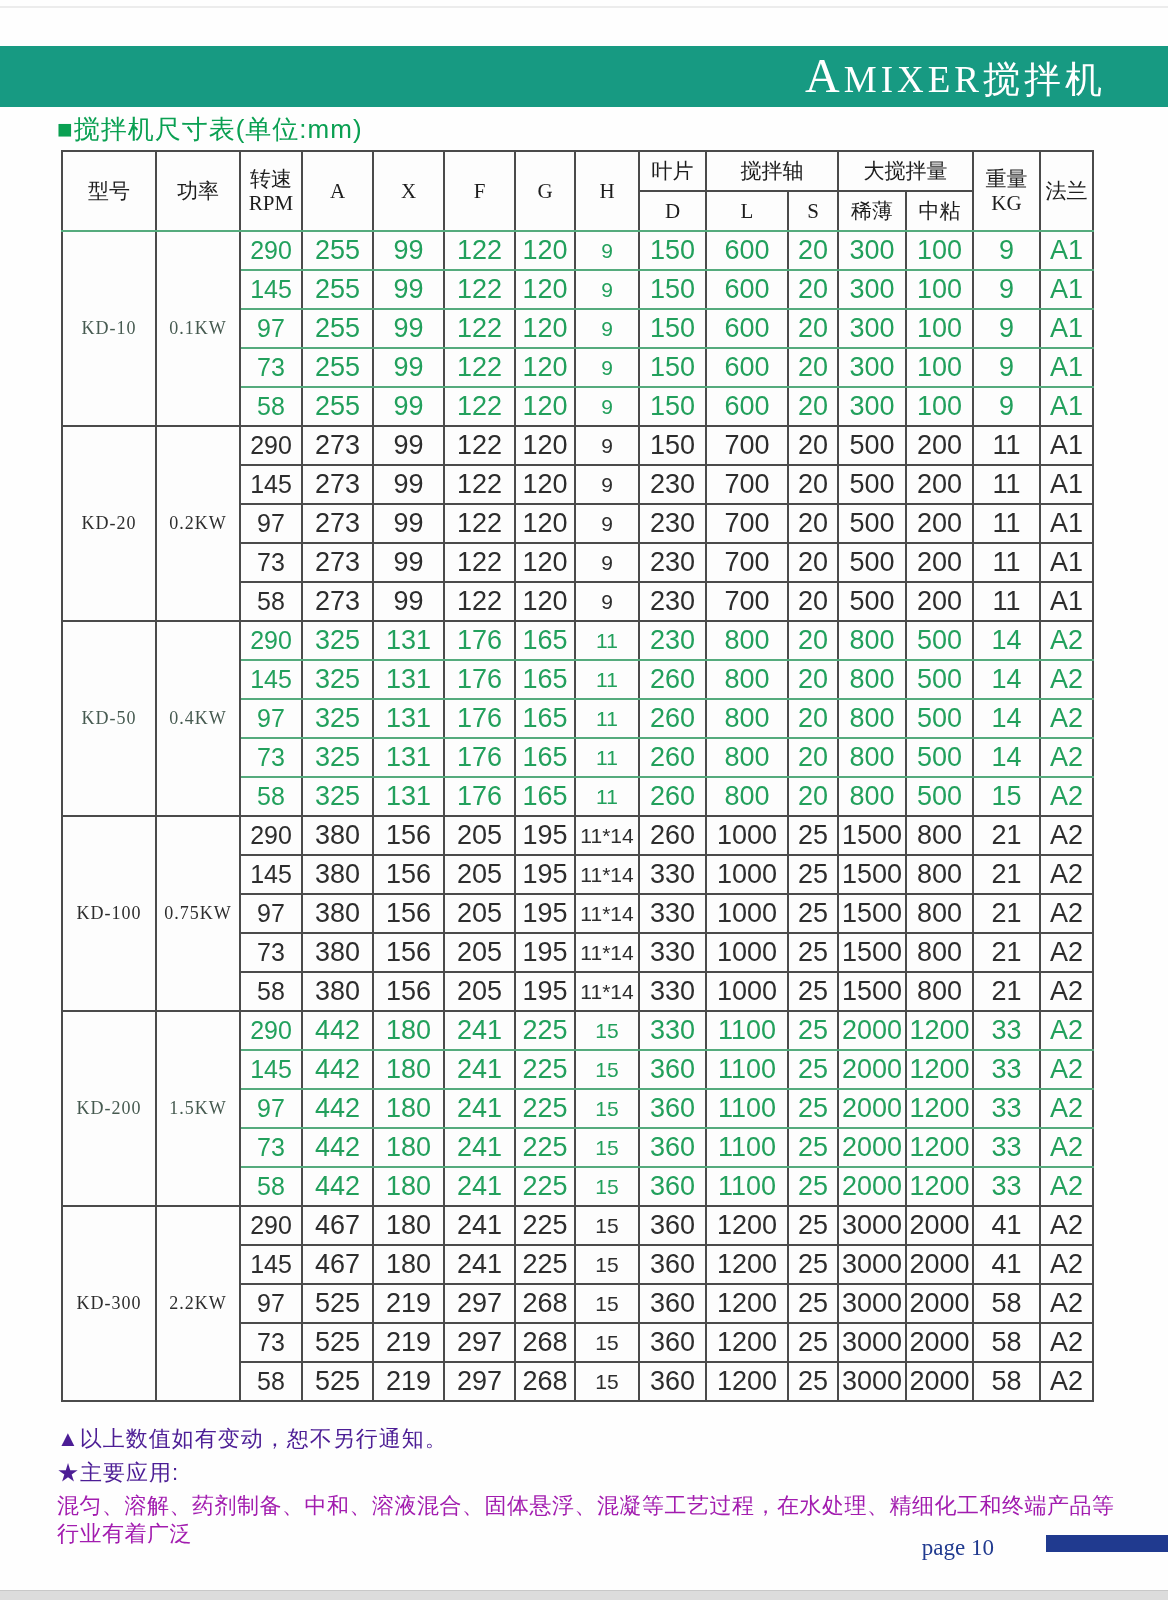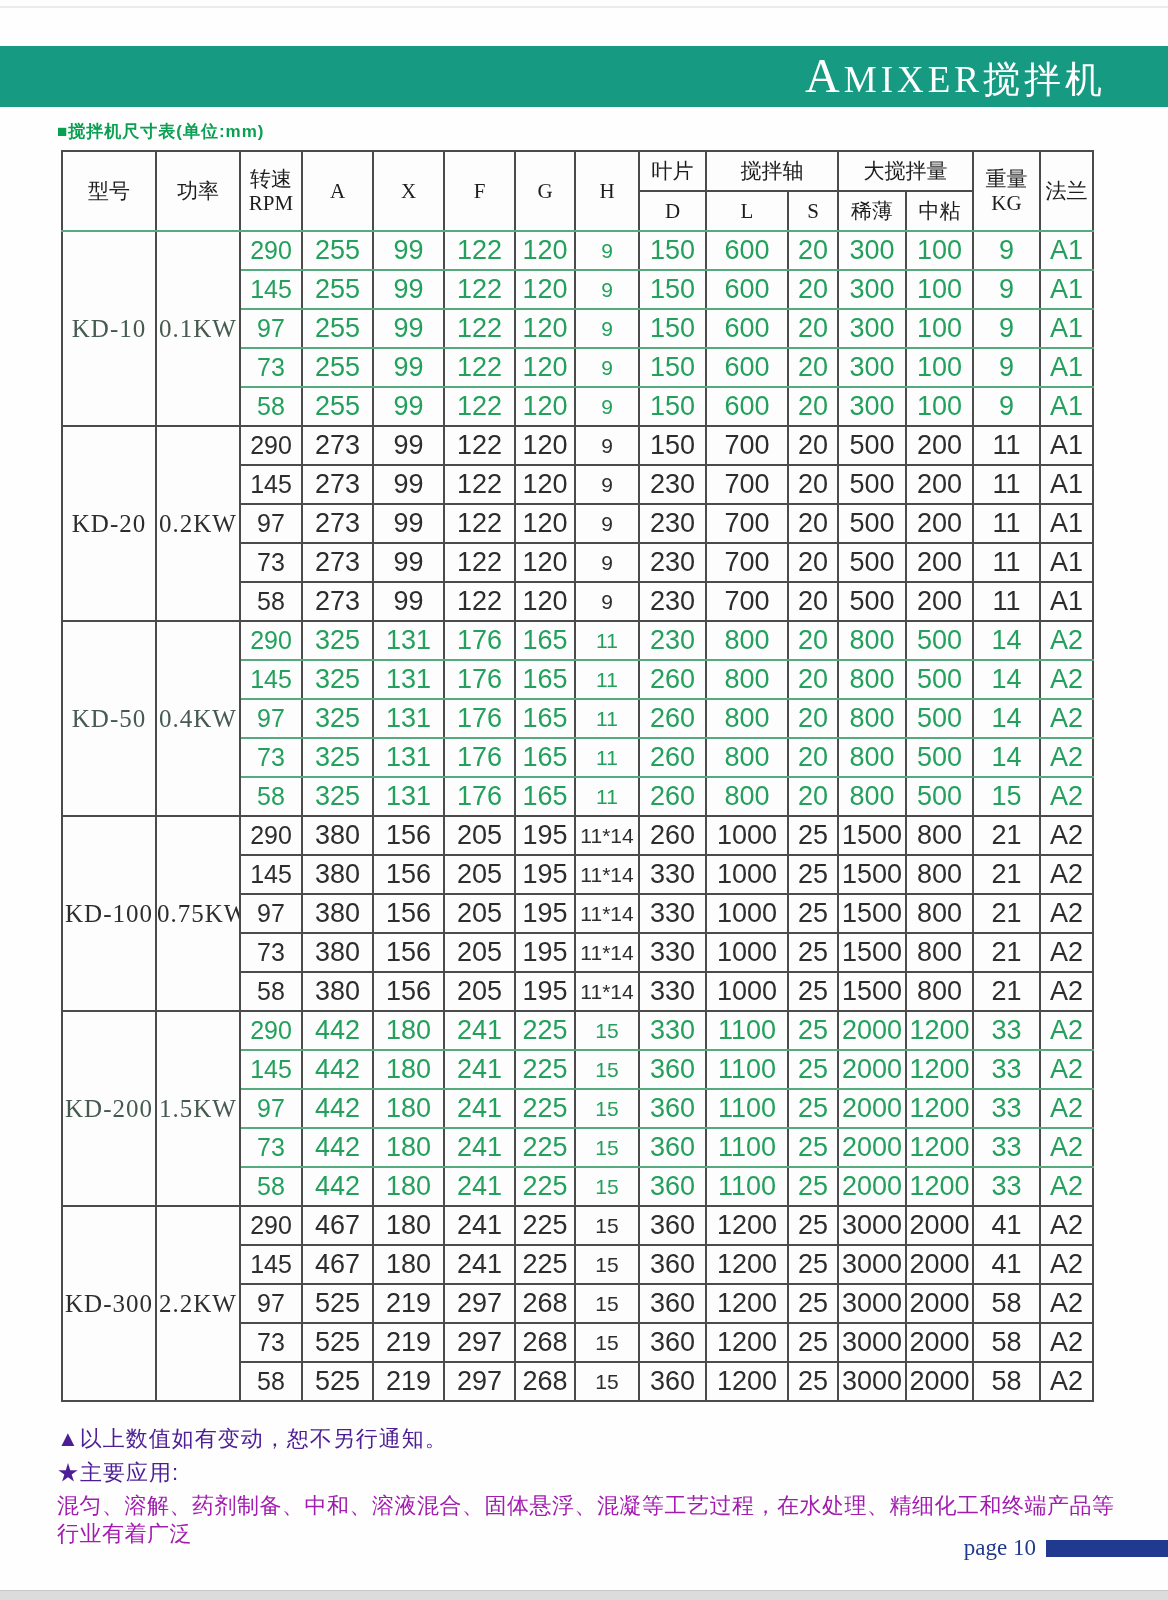--- a/index.html
+++ b/index.html
@@ -3,52 +3,52 @@
 <meta charset="utf-8">
 <style>
   html,body{margin:0;padding:0;}
   #page{position:relative;width:1168px;height:1600px;background:#fefefe;overflow:hidden;
         font-family:"Liberation Sans",sans-serif;}
   .top-strip{position:absolute;top:6px;left:0;width:100%;height:2px;background:#ececec;}
   .teal-band{position:absolute;left:0;top:46px;width:100%;height:61px;background:var(--teal_band,#179a82);}
   .brand{position:absolute;right:62px;top:0;height:61px;line-height:60px;color:#ffffff;
          font-family:"Liberation Serif",serif;font-size:37px;letter-spacing:4px;}
   .brand::first-letter{font-size:48px;}
-  .section-title{position:absolute;left:57px;top:112px;font-size:17px;font-weight:bold;
-                 color:var(--title_green,#0aa052);letter-spacing:1px;margin-top:8px;}
+  .section-title{position:absolute;left:57px;top:112px;font-size:26px;font-weight:normal;
+                 color:var(--title_green,#0aa052);letter-spacing:1px;}
 
   table.spec{position:absolute;left:61px;top:150px;width:1031px;border-collapse:collapse;
              table-layout:fixed;background:#fdfdfd;}
   .spec th,.spec td{border:2px solid var(--border_dark,#4b4b4b);text-align:center;
                     vertical-align:middle;padding:0;overflow:hidden;white-space:nowrap;}
   .spec thead th{height:38px;font-weight:normal;font-size:21px;color:#1d1d1d;
                  border-bottom-color:var(--border_green,#55ab7d);}
   .spec thead th.group{border-bottom-color:var(--border_dark,#4b4b4b);}
   .hdr-2line div{line-height:24px;}
   .serif-col{font-family:"Liberation Serif",serif;font-size:25px;}
   .spec tbody td{height:37px;font-size:27px;}
   .spec tbody td.c-h{font-size:21px;}
   .spec tbody td.c-rpm{font-size:25px;margin-left:20px;}
   tr.green td{color:var(--green_text,#22a05c);
               border-top-color:var(--border_green,#55ab7d);
               border-bottom-color:var(--border_green,#55ab7d);}
   tr.dark td{color:var(--dark_text,#2d2d2d);}
   tr.sec-start td{border-top-color:var(--border_dark,#4b4b4b);}
   tr.sec-end td{border-bottom-color:var(--border_dark,#4b4b4b);}
-  .spec td.model-cell,.spec td.power-cell{font-family:"Liberation Serif",serif;font-size:25px;
+  .spec td.model-cell,.spec td.power-cell{font-family:"Liberation Serif",serif;font-size:18px;
        letter-spacing:1px;border-color:var(--border_dark,#4b4b4b);}
   tr.green td.model-cell,tr.green td.power-cell{color:#465a50;}
   tr.dark td.model-cell,tr.dark td.power-cell{color:#2d2d2d;}
 
   .note{position:absolute;left:57px;font-size:22px;color:#4c1d95;letter-spacing:1px;}
   .note-1{top:1424px;}
   .note-2{top:1458px;}
   .apps{position:absolute;left:57px;top:1492px;width:1070px;font-size:22px;color:#a21caf;
         line-height:28px;letter-spacing:0.5px;}
-  .page-footer{position:absolute;right:0;top:1535px;display:flex;align-items:center;}
+  .page-footer{position:absolute;right:0;top:1535px;display:flex;align-items:flex-start;gap:42px;}
   .page-label{color:var(--navy,#203a8f);font-family:"Liberation Serif",serif;font-size:23px;
               margin-right:10px;}
   .page-bar{width:122px;height:17px;background:var(--navy,#203a8f);}
   .bottom-strip{position:absolute;left:0;bottom:0;width:100%;height:9px;background:#dcdcdc;
                 border-top:1px solid #c8c8c8;}
 </style>
 </head>
 <body>
 
 <div id="page">

